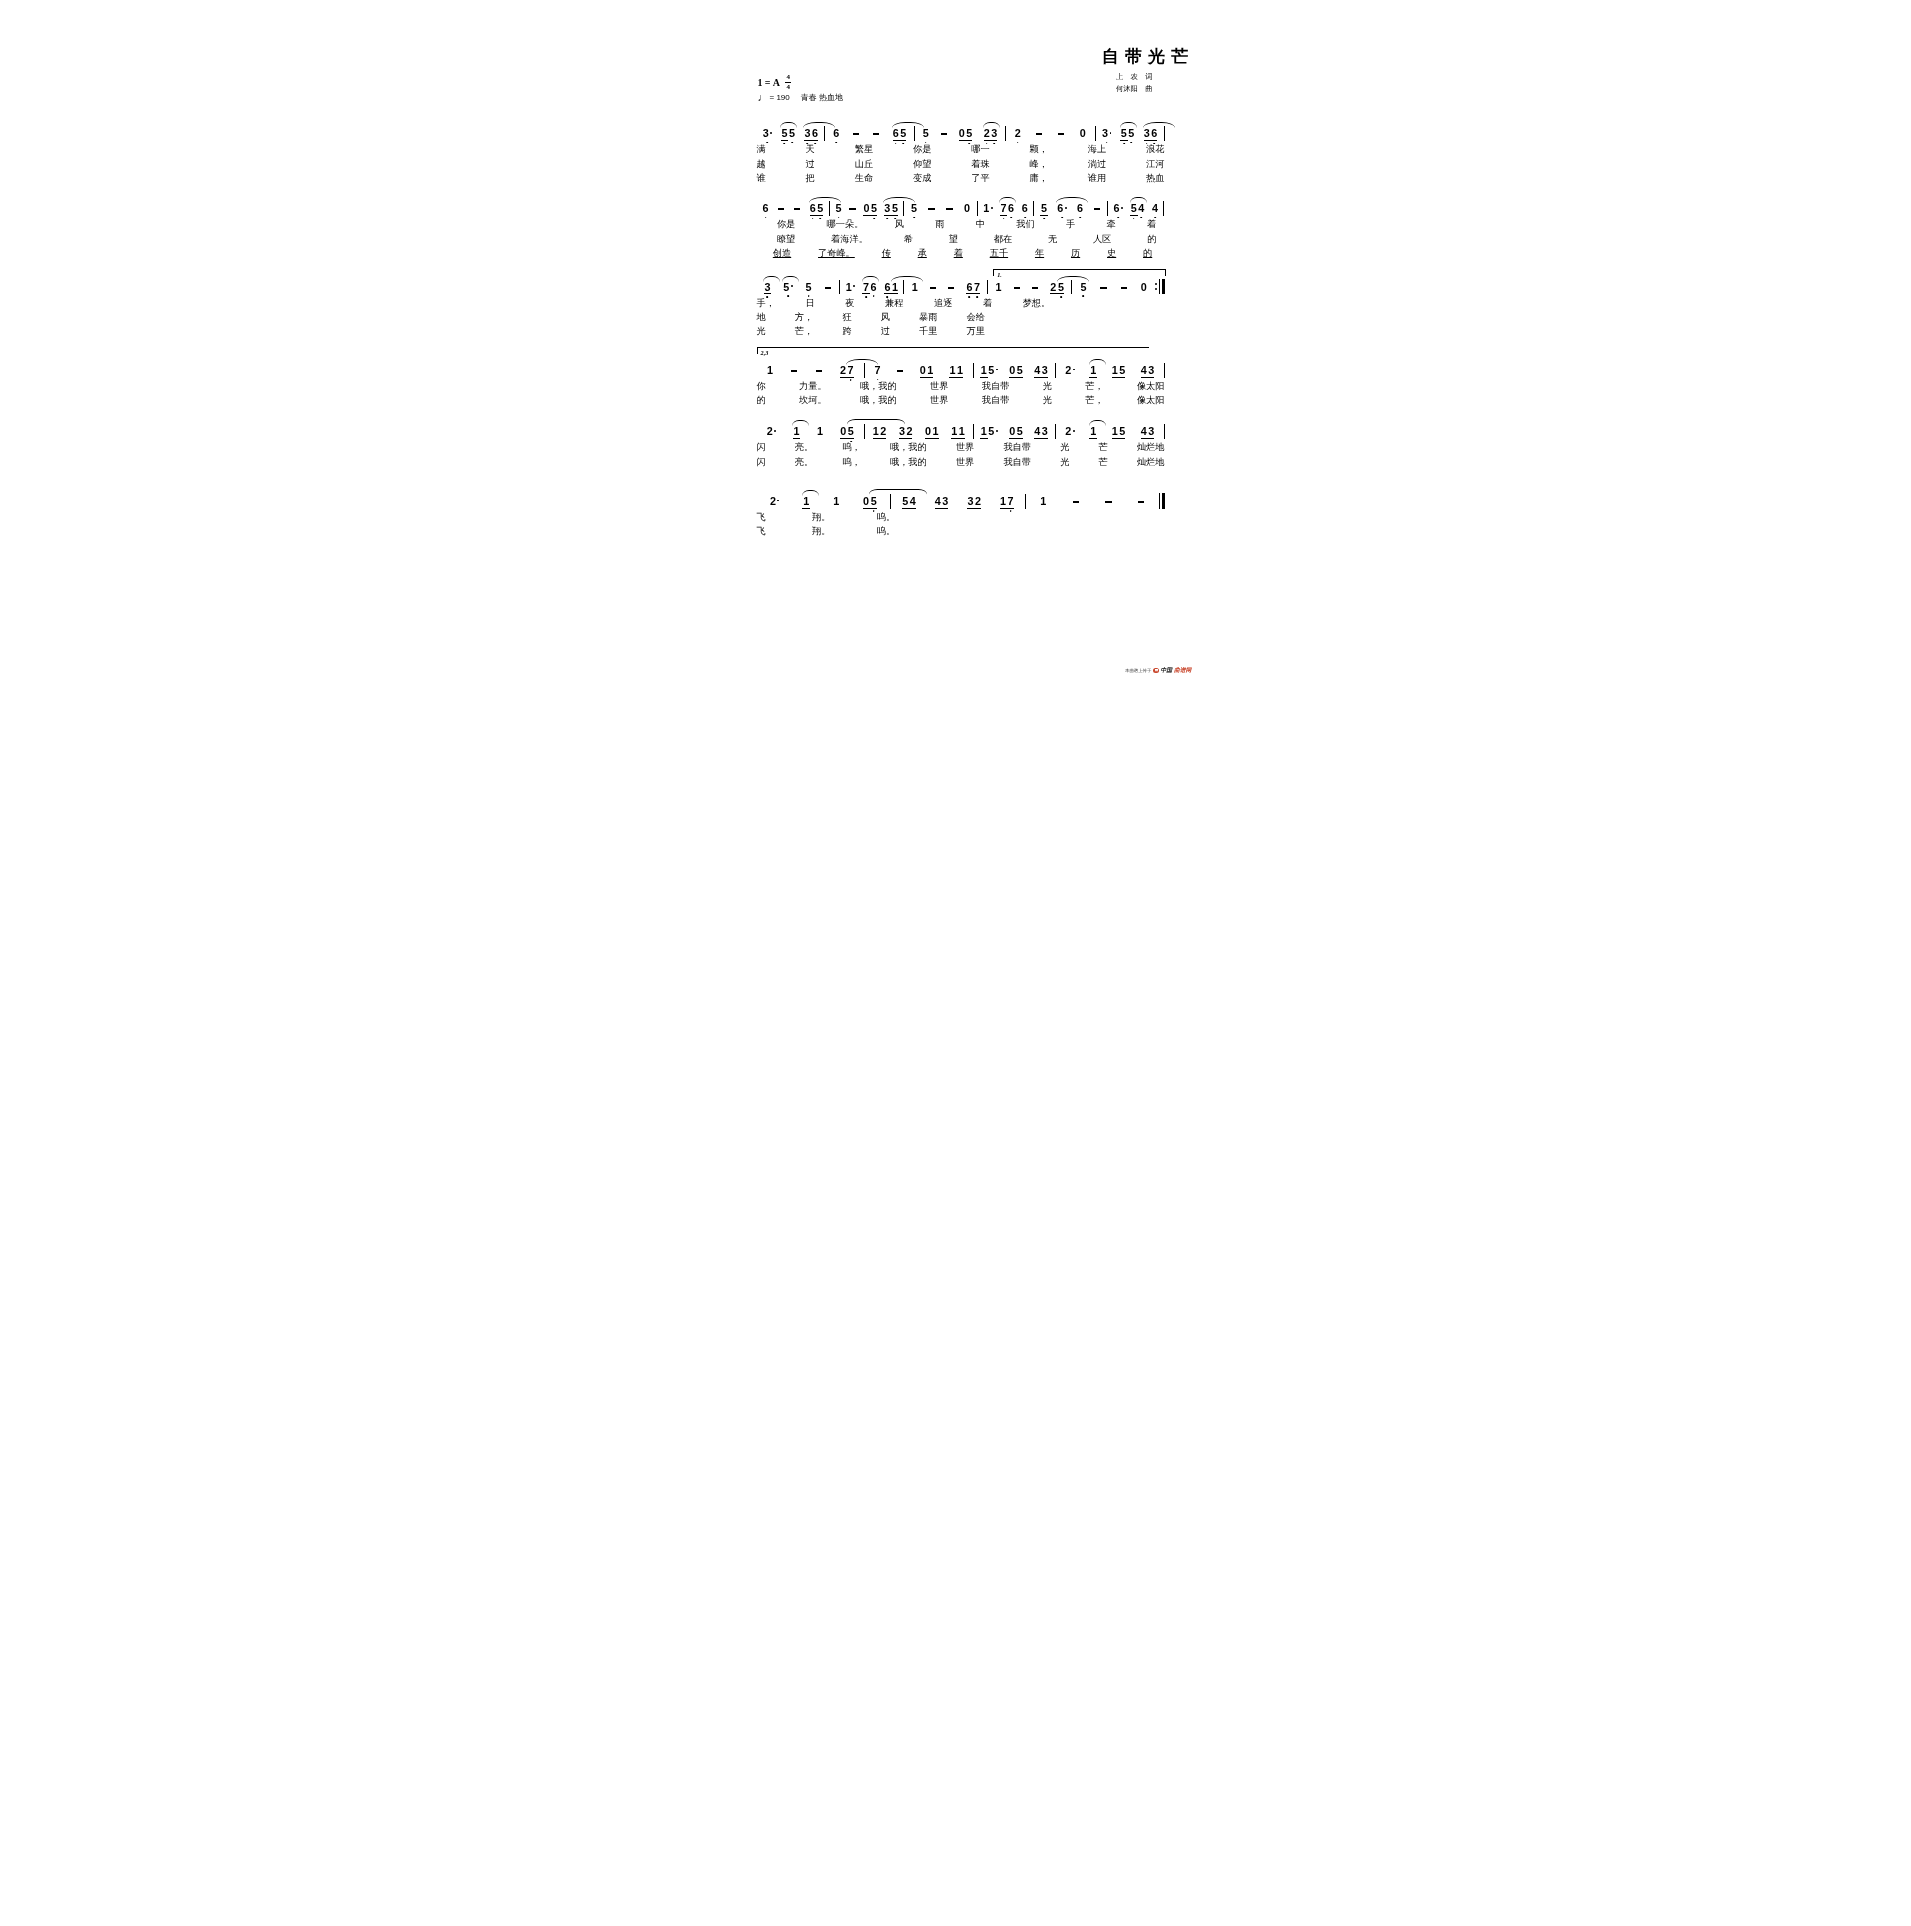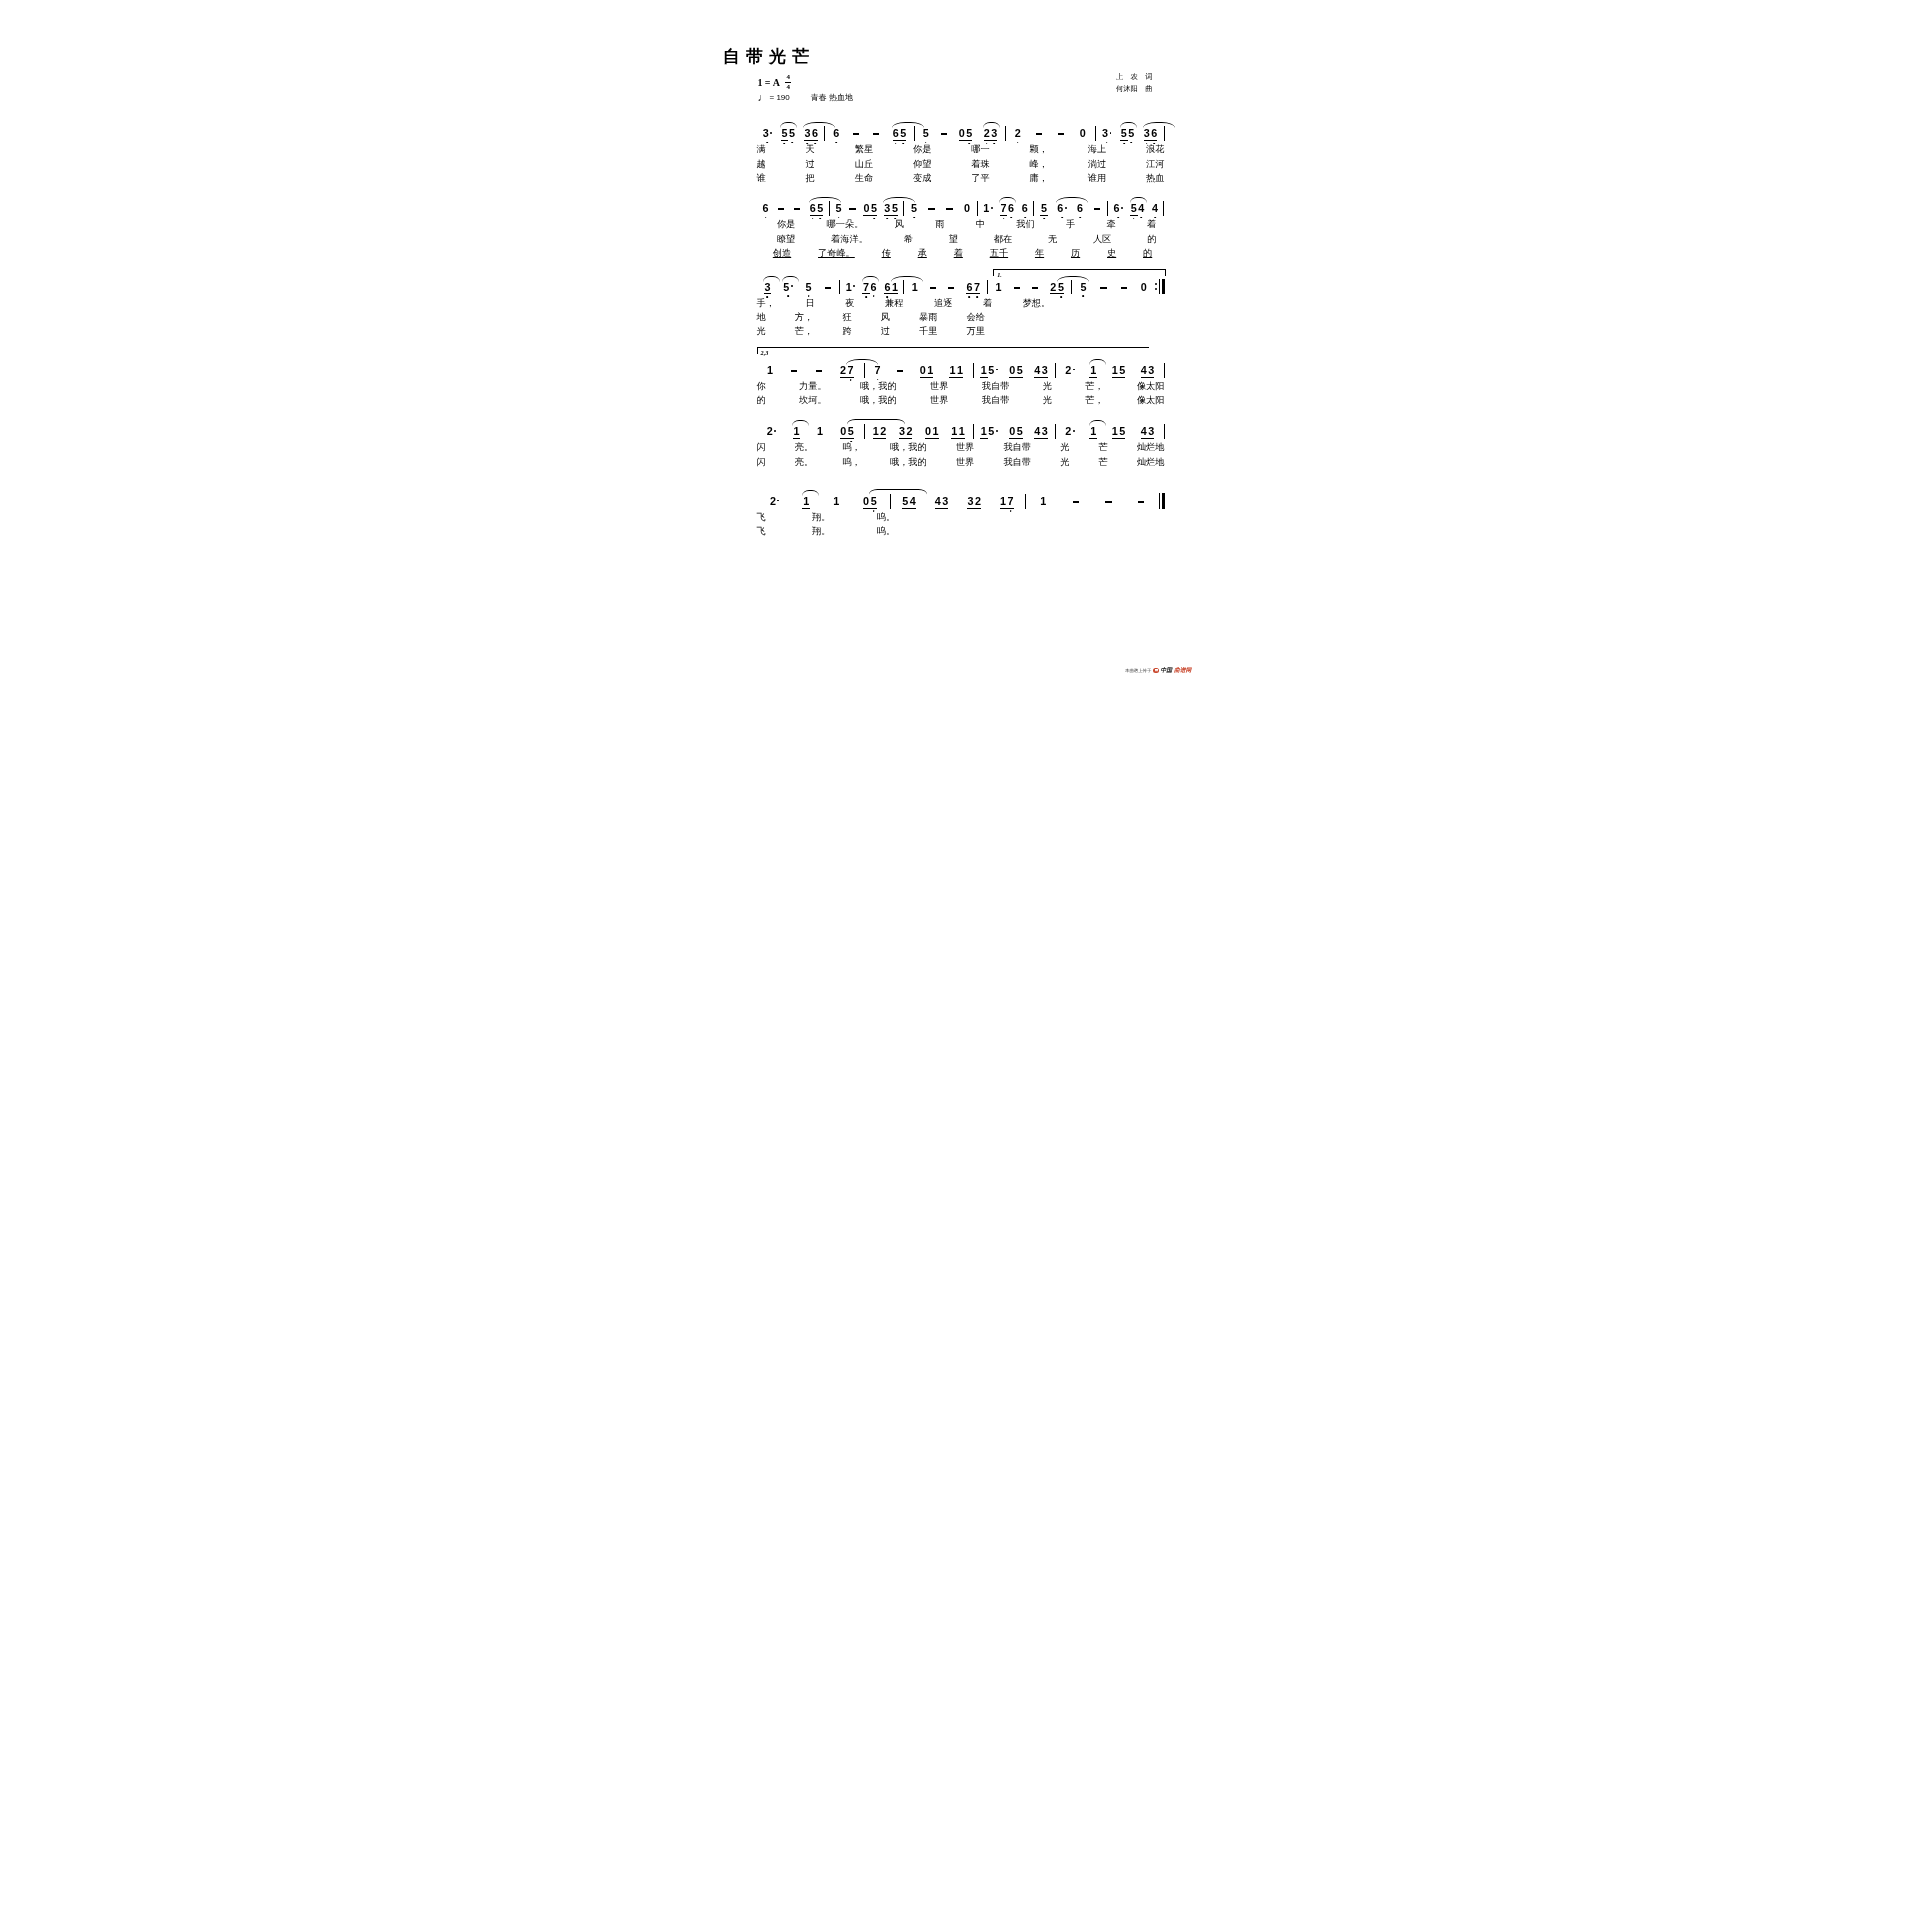--- a/index.html
+++ b/index.html
@@ -1,38 +1,38 @@
 <!DOCTYPE html>
 <html style="font-size:6.2px"><head>
 <meta charset="utf-8">
 <title>自带光芒</title>
 <style>
   html,body{margin:0;padding:0;background:#fff;}
   .page{position:relative;width:478px;height:676px;background:#ffffff;margin:0 auto;
         font-family:"Liberation Serif",serif;color:#000;overflow:hidden;}
 
-  .title{position:absolute;top:45px;left:0;right:0;text-align:left;
+  .title{position:absolute;top:45px;left:0;right:0;text-align:right;
          font-family:"Liberation Sans",sans-serif;font-weight:900;font-size:17px;
          letter-spacing:6.2px;text-indent:6.2px;}
 
   .credits{position:absolute;top:71px;right:42px;font-size:7.3px;line-height:11.6px;
            font-family:"Liberation Serif",serif;text-align:right;}
 
   .keyline{position:absolute;top:74px;left:41px;display:flex;align-items:center;
            font-family:"Liberation Serif",serif;font-weight:700;font-size:10px;}
   .keyline .kpart{margin-right:2.3px;}
   .frac{display:inline-flex;flex-direction:column;align-items:center;margin-left:3.1px;
         font-size:7px;line-height:1.0;font-weight:700;}
   .fbar{width:5.8px;height:1px;background:#000;margin:0.8px 0;}
 
   .tempoline{position:absolute;top:92px;left:41px;display:flex;align-items:center;
              font-family:"Liberation Sans",sans-serif;font-size:8px;}
   .tnote{font-size:10.8px;margin-right:1.2px;line-height:1;}
   .teq{font-weight:400;}
-  .tmood{margin-left:21px;}
+  .tmood{margin-left:11px;}
 
   .system{position:absolute;left:40px;width:408px;}
   .notes{position:relative;display:flex;align-items:flex-end;}
   .meas{display:flex;align-items:flex-end;justify-content:space-around;padding:0 1.5px;}
   .grp{position:relative;display:flex;align-items:flex-end;gap:1.5px;}
   .tok{position:relative;display:inline-block;line-height:1;}
   .tok b{font-family:"Liberation Sans",sans-serif;font-weight:700;font-size:10.8px;line-height:1;display:inline-block;}
   .nd{display:inline-block;width:1.9px;height:1.9px;border-radius:50%;background:#000;margin:0 0 3.9px 1.5px;}
   .ulel{position:absolute;left:-0.8px;right:-0.8px;bottom:-1.5px;height:1px;background:#000;}
   .gul{position:absolute;left:0;right:0;bottom:-1.5px;height:1px;background:#000;}

